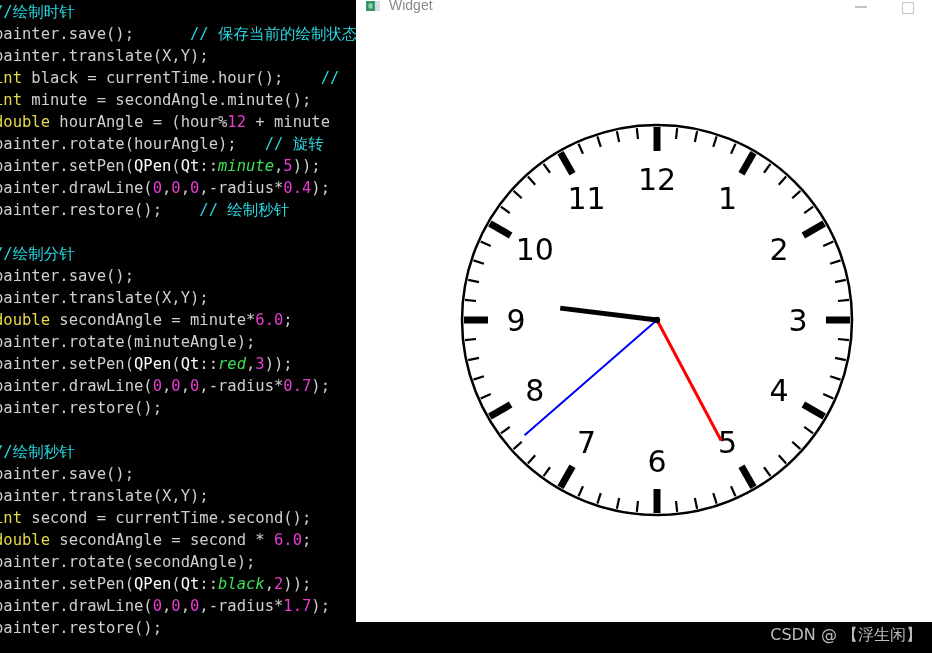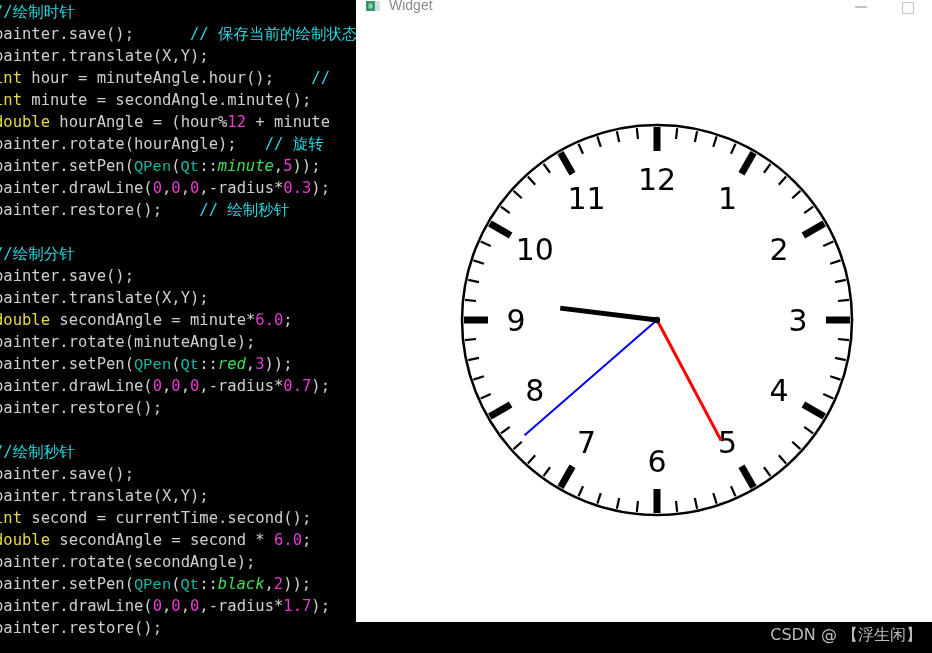--- a/index.html
+++ b/index.html
@@ -34,21 +34,21 @@
     font-family: "DejaVu Sans Mono", "Liberation Mono", monospace;
     font-size: 15.5px;
     letter-spacing: 0px;
     color: #d4d4d4;
   }
   .tok { white-space: pre; }
   .t-plain   { color: #cfcfcf; }
   .t-kw      { color: #e6d84a; }
   .t-num     { color: #e93ad1; }
   .t-comment { color: #2ad6e0; }
-  .t-cls     { color: #14b8a6; font-family: Liberation Mono, monospace; }
+  .t-cls     { color: #ffffff; }
   .t-enum    { color: #3ddf55; font-style: italic; }
 
   
   .widget-window {
     position: absolute;
     left: 356px; top: 0;
     width: 621px; height: 622px;
     background: #ffffff;
   }
   .titlebar {
@@ -112,26 +112,26 @@
 </head>
 <body>
 
 <div id="root">
 
   <div class="code-pane">
     <div class="code-scroll" id="code-scroll">
         <div class="code-line"><span class="tok t-comment">//绘制时针</span></div>
         <div class="code-line"><span class="tok t-plain">painter.save();</span><span class="tok t-plain">      </span><span class="tok t-comment">// 保存当前的绘制状态</span></div>
         <div class="code-line"><span class="tok t-plain">painter.translate(X,Y);</span></div>
-        <div class="code-line"><span class="tok t-kw">int</span><span class="tok t-plain"> hour = minuteAngle.hour();</span><span class="tok t-plain">    </span><span class="tok t-comment">//</span></div>
+        <div class="code-line"><span class="tok t-kw">int</span><span class="tok t-plain"> black = currentTime.hour();</span><span class="tok t-plain">    </span><span class="tok t-comment">//</span></div>
         <div class="code-line"><span class="tok t-kw">int</span><span class="tok t-plain"> minute = secondAngle.minute();</span></div>
         <div class="code-line"><span class="tok t-kw">double</span><span class="tok t-plain"> hourAngle = (hour%</span><span class="tok t-num">12</span><span class="tok t-plain"> + minute</span></div>
         <div class="code-line"><span class="tok t-plain">painter.rotate(hourAngle);</span><span class="tok t-plain">   </span><span class="tok t-comment">// 旋转</span></div>
         <div class="code-line"><span class="tok t-plain">painter.setPen(</span><span class="tok t-cls">QPen</span><span class="tok t-plain">(</span><span class="tok t-cls">Qt</span><span class="tok t-plain">::</span><span class="tok t-enum">minute</span><span class="tok t-plain">,</span><span class="tok t-num">5</span><span class="tok t-plain">));</span></div>
-        <div class="code-line"><span class="tok t-plain">painter.drawLine(</span><span class="tok t-num">0</span><span class="tok t-plain">,</span><span class="tok t-num">0</span><span class="tok t-plain">,</span><span class="tok t-num">0</span><span class="tok t-plain">,-radius*</span><span class="tok t-num">0.3</span><span class="tok t-plain">);</span></div>
+        <div class="code-line"><span class="tok t-plain">painter.drawLine(</span><span class="tok t-num">0</span><span class="tok t-plain">,</span><span class="tok t-num">0</span><span class="tok t-plain">,</span><span class="tok t-num">0</span><span class="tok t-plain">,-radius*</span><span class="tok t-num">0.4</span><span class="tok t-plain">);</span></div>
         <div class="code-line"><span class="tok t-plain">painter.restore();</span><span class="tok t-plain">    </span><span class="tok t-comment">// 绘制秒针</span></div>
         <div class="code-line">&nbsp;</div>
         <div class="code-line"><span class="tok t-comment">//绘制分针</span></div>
         <div class="code-line"><span class="tok t-plain">painter.save();</span></div>
         <div class="code-line"><span class="tok t-plain">painter.translate(X,Y);</span></div>
         <div class="code-line"><span class="tok t-kw">double</span><span class="tok t-plain"> secondAngle = minute*</span><span class="tok t-num">6.0</span><span class="tok t-plain">;</span></div>
         <div class="code-line"><span class="tok t-plain">painter.rotate(minuteAngle);</span></div>
         <div class="code-line"><span class="tok t-plain">painter.setPen(</span><span class="tok t-cls">QPen</span><span class="tok t-plain">(</span><span class="tok t-cls">Qt</span><span class="tok t-plain">::</span><span class="tok t-enum">red</span><span class="tok t-plain">,</span><span class="tok t-num">3</span><span class="tok t-plain">));</span></div>
         <div class="code-line"><span class="tok t-plain">painter.drawLine(</span><span class="tok t-num">0</span><span class="tok t-plain">,</span><span class="tok t-num">0</span><span class="tok t-plain">,</span><span class="tok t-num">0</span><span class="tok t-plain">,-radius*</span><span class="tok t-num">0.7</span><span class="tok t-plain">);</span></div>
         <div class="code-line"><span class="tok t-plain">painter.restore();</span></div>

